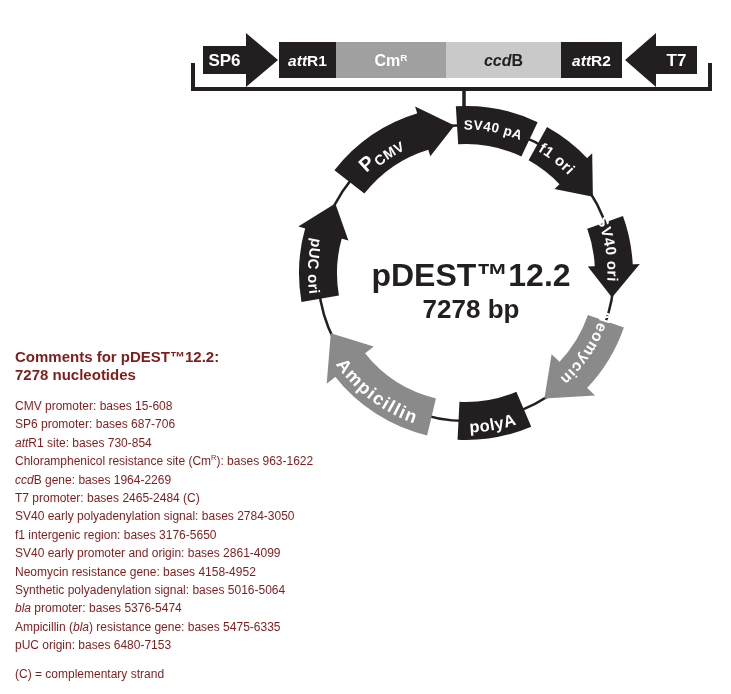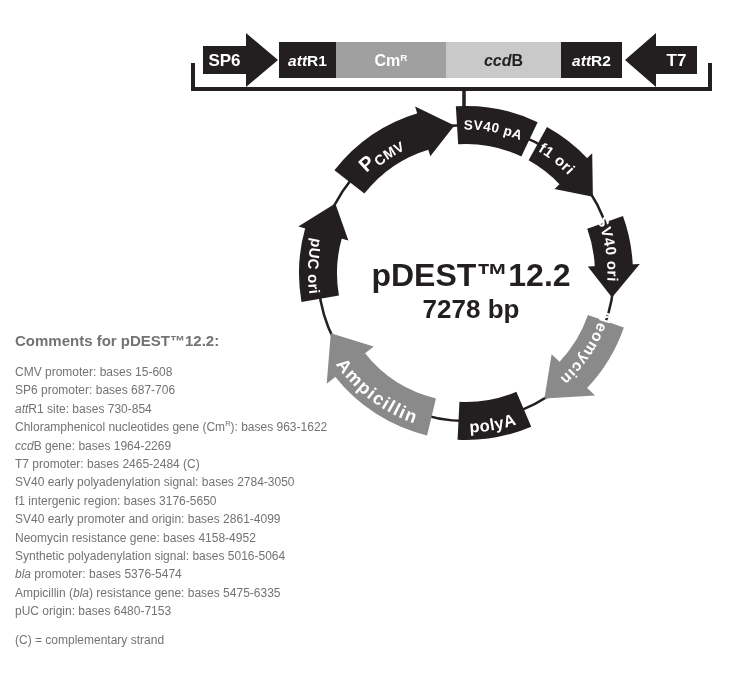--- a/index.html
+++ b/index.html
@@ -2,21 +2,21 @@
 <html><head>
 <meta charset="utf-8">
 <style>
   html,body{margin:0;padding:0;background:#ffffff;}
   body{width:731px;height:694px;font-family:"Liberation Sans",sans-serif;}
   .stage{position:relative;width:731px;height:694px;background:#fff;overflow:hidden;}
   #map-svg{position:absolute;left:0;top:0;}
   #map-svg text{font-family:"Liberation Sans",sans-serif;}
   .map-title{font-weight:bold;font-size:32px;fill:#231f20;}
   .map-subtitle{font-weight:bold;font-size:26px;fill:#231f20;}
-  .comments{position:absolute;left:15px;top:332px;width:520px;color:#737373;}
+  .comments{position:absolute;left:15px;top:348px;width:520px;color:#7f1d1d;}
   .c-header{font-weight:bold;font-size:15px;line-height:18px;}
   .c-lines{margin-top:13px;font-size:12px;line-height:18.4px;}
   .c-line{white-space:nowrap;}
   .c-line .i{font-style:italic;}
   .c-line .sup{font-size:62%;vertical-align:super;line-height:0;}
   .c-line.footnote{margin-top:10px;}
 </style>
 </head>
 <body>
 
@@ -71,26 +71,27 @@
         <path id="tp-pucori" d="M 315.3 225.5 A 158 158 0 0 0 311.7 307.2" fill="none"></path>
         <text font-size="15" font-weight="bold" fill="#ffffff" letter-spacing="0.5" text-anchor="middle"><textPath href="#tp-pucori" startOffset="50%" xlink:href="#tp-pucori"><tspan>pUC ori</tspan></textPath></text>
       </g>
     <text class="map-title" x="471" y="286" text-anchor="middle">pDEST™12.2</text>
     <text class="map-subtitle" x="471" y="318" text-anchor="middle">7278 bp</text>
   </svg>
 
   <div class="comments">
     <div class="c-header">
       <div>Comments for pDEST™12.2:</div>
+      <div>7278 nucleotides</div>
     </div>
     <div class="c-lines" id="comment-lines">
         <div class="c-line"><span>CMV promoter: bases 15-608</span></div>
         <div class="c-line"><span>SP6 promoter: bases 687-706</span></div>
         <div class="c-line"><span class="i">att</span><span>R1 site: bases 730-854</span></div>
-        <div class="c-line"><span>Chloramphenicol nucleotides gene (Cm</span><span class="sup">R</span><span>): bases 963-1622</span></div>
+        <div class="c-line"><span>Chloramphenicol resistance site (Cm</span><span class="sup">R</span><span>): bases 963-1622</span></div>
         <div class="c-line"><span class="i">ccd</span><span>B gene: bases 1964-2269</span></div>
         <div class="c-line"><span>T7 promoter: bases 2465-2484 (C)</span></div>
         <div class="c-line"><span>SV40 early polyadenylation signal: bases 2784-3050</span></div>
         <div class="c-line"><span>f1 intergenic region: bases 3176-5650</span></div>
         <div class="c-line"><span>SV40 early promoter and origin: bases 2861-4099</span></div>
         <div class="c-line"><span>Neomycin resistance gene: bases 4158-4952</span></div>
         <div class="c-line"><span>Synthetic polyadenylation signal: bases 5016-5064</span></div>
         <div class="c-line"><span class="i">bla</span><span> promoter: bases 5376-5474</span></div>
         <div class="c-line"><span>Ampicillin (</span><span class="i">bla</span><span>) resistance gene: bases 5475-6335</span></div>
         <div class="c-line"><span>pUC origin: bases 6480-7153</span></div>

